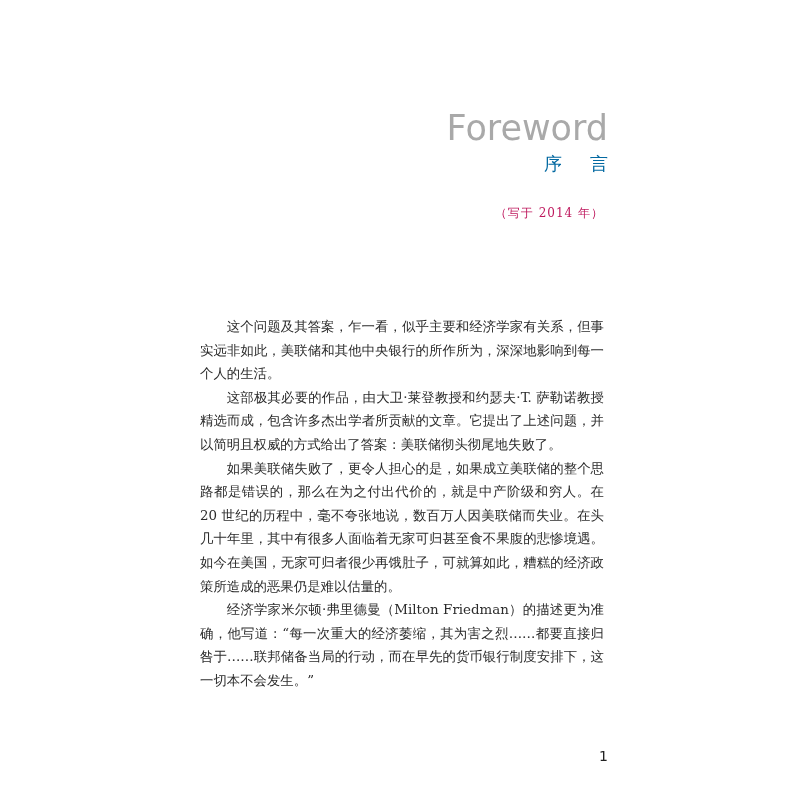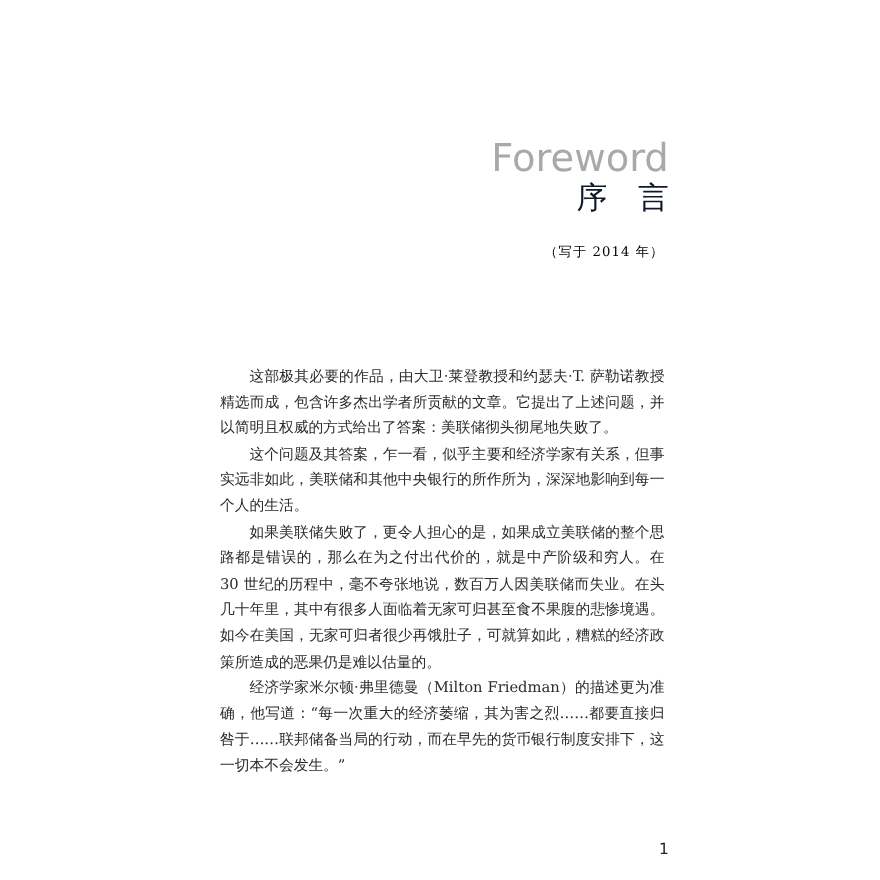--- a/index.html
+++ b/index.html
@@ -10,21 +10,21 @@
     body {
       width: 800px;
       height: 800px;
       position: relative;
       overflow: hidden;
       font-family: "DejaVu Serif", "Liberation Serif", serif;
       color: #222222;
     }
     .page {
       position: absolute;
-      left: 0; top: 16px;
+      left: 0; top: 0;
       width: 800px;
       height: 616px;
       background: #ffffff;
     }
     .heading-en {
       position: absolute;
       right: 192px;
       top: 108px;
       font-family: "DejaVu Sans", "Liberation Sans", sans-serif;
       font-size: 35px;
@@ -32,34 +32,34 @@
       color: #a9a9a9;
       letter-spacing: 0px;
       line-height: 40px;
       margin: 0;
     }
     .heading-zh {
       position: absolute;
       right: 192px;
       top: 148px;
       font-family: "DejaVu Sans", "Liberation Sans", sans-serif;
-      font-size: 28px;
+      font-size: 18px;
       font-weight: normal;
-      color: #0f172a;
+      color: #0369a1;
       letter-spacing: 28px;
       margin-right: -28px;
       line-height: 32px;
       margin-top: 0;
     }
     .written-note {
       position: absolute;
       right: 196px;
       top: 205px;
       font-size: 12px;
-      color: #000000;
+      color: #be185d;
       line-height: 16px;
       letter-spacing: 1px;
     }
     .body-text {
       position: absolute;
       left: 200px;
       top: 315px;
       width: 404px;
       font-size: 13.4px;
       line-height: 23.6px;
@@ -85,21 +85,21 @@
 
 <div class="page">
 
   <h1 class="heading-en">Foreword</h1>
 
   <h2 class="heading-zh">序言</h2>
 
   <div class="written-note">（写于 2014 年）</div>
 
   <div class="body-text">
+    <p>这个问题及其答案，乍一看，似乎主要和经济学家有关系，但事实远非如此，美联储和其他中央银行的所作所为，深深地影响到每一个人的生活。</p>
     <p>这部极其必要的作品，由大卫·莱登教授和约瑟夫·T. 萨勒诺教授精选而成，包含许多杰出学者所贡献的文章。它提出了上述问题，并以简明且权威的方式给出了答案：美联储彻头彻尾地失败了。</p>
-    <p>这个问题及其答案，乍一看，似乎主要和经济学家有关系，但事实远非如此，美联储和其他中央银行的所作所为，深深地影响到每一个人的生活。</p>
-    <p>如果美联储失败了，更令人担心的是，如果成立美联储的整个思路都是错误的，那么在为之付出代价的，就是中产阶级和穷人。在 30 世纪的历程中，毫不夸张地说，数百万人因美联储而失业。在头几十年里，其中有很多人面临着无家可归甚至食不果腹的悲惨境遇。如今在美国，无家可归者很少再饿肚子，可就算如此，糟糕的经济政策所造成的恶果仍是难以估量的。</p>
+    <p>如果美联储失败了，更令人担心的是，如果成立美联储的整个思路都是错误的，那么在为之付出代价的，就是中产阶级和穷人。在 20 世纪的历程中，毫不夸张地说，数百万人因美联储而失业。在头几十年里，其中有很多人面临着无家可归甚至食不果腹的悲惨境遇。如今在美国，无家可归者很少再饿肚子，可就算如此，糟糕的经济政策所造成的恶果仍是难以估量的。</p>
     <p>经济学家米尔顿·弗里德曼（Milton Friedman）的描述更为准确，他写道：“每一次重大的经济萎缩，其为害之烈……都要直接归咎于……联邦储备当局的行动，而在早先的货币银行制度安排下，这一切本不会发生。”</p>
   </div>
 
   <div class="page-number">1</div>
 
 </div>
 
 </body></html>

